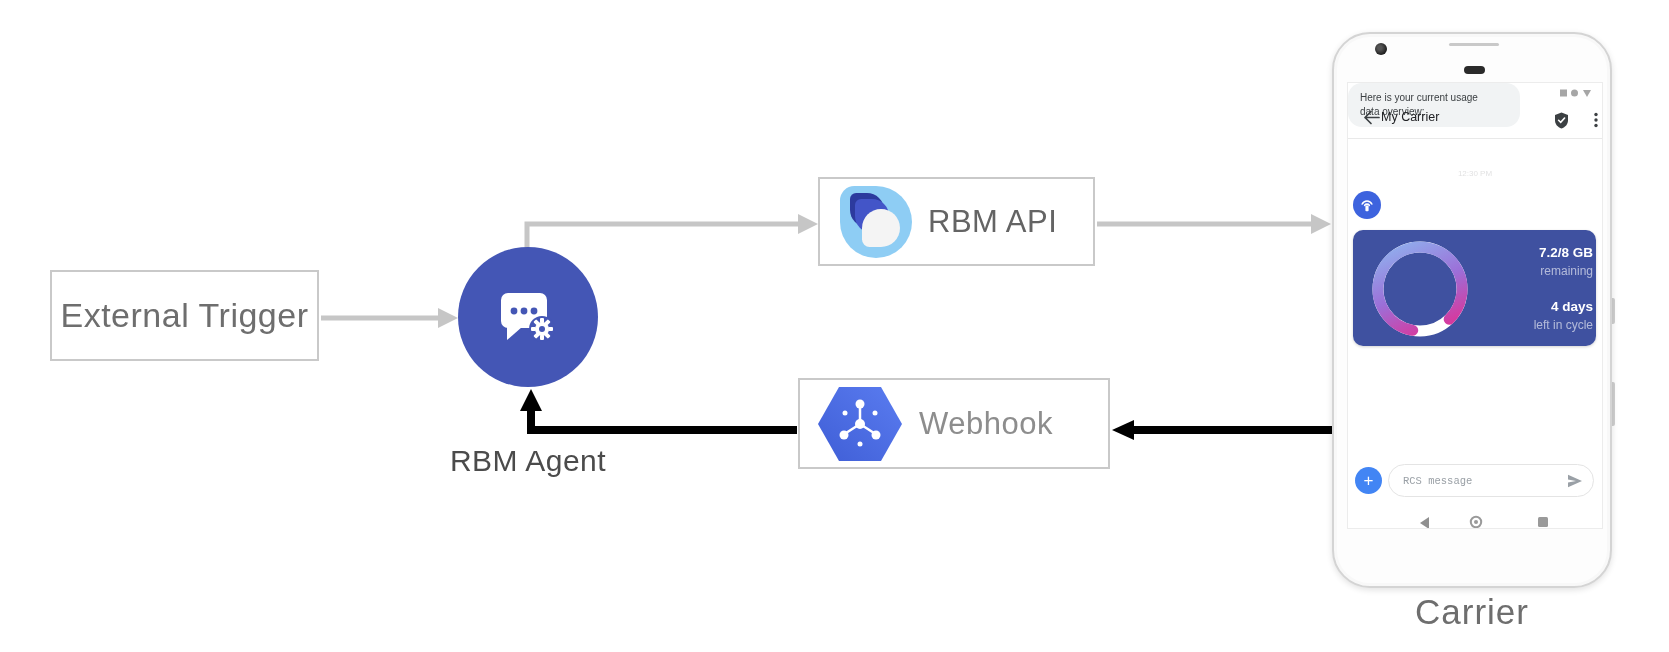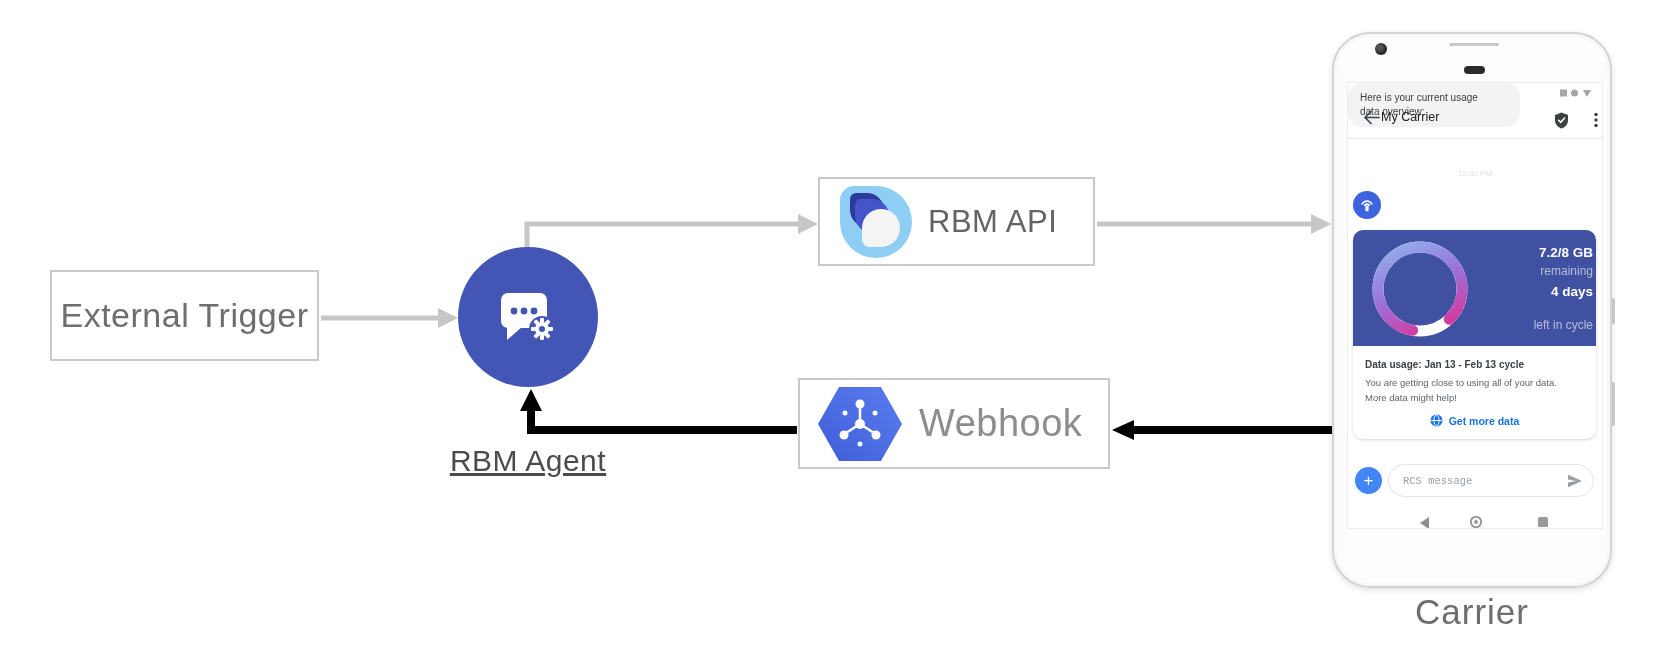--- a/index.html
+++ b/index.html
@@ -11,27 +11,27 @@
   #connectors { position: absolute; left: 0; top: 0; }
 
   
   .diagram-box {
     position: absolute; background: #fff; border: 2px solid #c9c9c9;
     display: flex; align-items: center; justify-content: center;
     color: #6e6e6e; font-weight: 300; letter-spacing: 0.5px;
   }
   #external-trigger-box { left: 50px; top: 270px; width: 269px; height: 91px; font-size: 34px; }
   #rbm-api-box { left: 818px; top: 177px; width: 277px; height: 89px; justify-content: flex-start; padding-left: 20px; gap: 16px; font-size: 31px; color: #646464; }
-  #webhook-box { left: 798px; top: 378px; width: 312px; height: 91px; justify-content: flex-start; padding-left: 18px; gap: 17px; font-size: 38px; color: #8d8d8d; }
+  #webhook-box { left: 798px; top: 378px; width: 312px; height: 91px; justify-content: flex-start; padding-left: 18px; gap: 17px; font-size: 31px; color: #8d8d8d; }
 
   #agent-circle { left: 458px; top: 247px; width: 140px; height: 140px; border-radius: 50%;
     background: #4456b5; display: flex; align-items: center; justify-content: center; }
 
   #rbm-agent-label { left: 428px; top: 444px; width: 200px; text-align: center;
-    font-size: 30px; color: #4b4b4b; font-weight: 300; letter-spacing: 0.5px; text-decoration: underline; }
+    font-size: 30px; color: #4b4b4b; font-weight: 300; letter-spacing: 0.5px; }
   #messages-label { left: 1332px; top: 592px; width: 280px; text-align: center;
     font-size: 35px; color: #6e6e6e; font-weight: 300; letter-spacing: 1px; }
 
   
   .api-logo { position: relative; width: 72px; height: 72px; flex: 0 0 auto; }
   .api-outer { position: absolute; inset: 0; background: #8ecdf4; border-radius: 20% 50% 50% 50%; }
   .api-dark  { position: absolute; left: 10px; top: 7px;  width: 34px; height: 34px; background: #2c3a9e; border-radius: 18% 50% 50% 50%; }
   .api-mid   { position: absolute; left: 15px; top: 13px; width: 34px; height: 34px; background: #4355c8; border-radius: 18% 50% 50% 50%; }
   .api-white { position: absolute; left: 22px; top: 23px; width: 38px; height: 38px; background: #f4f4f4; border-radius: 50% 50% 50% 20%; }
 
@@ -241,35 +241,22 @@
                 <stop offset="0.5" stop-color="#9c6fd8"></stop>
                 <stop offset="1" stop-color="#e62a8e"></stop>
               </linearGradient>
             </defs>
             <circle cx="50" cy="50" r="42" fill="none" stroke="#ffffff" stroke-width="11"></circle>
             <circle cx="50" cy="50" r="42" fill="none" stroke="url(#gaugeGrad)" stroke-width="11" stroke-linecap="round" stroke-dasharray="224 1000" transform="rotate(100 50 50)"></circle>
           </svg>
           <div class="panel-col">
             <div class="panel-main" style="top:15px;">7.2/8 GB</div>
             <div class="panel-sub" style="top:34px;">remaining</div>
-            <div class="panel-main" style="top:54px;">4 days</div>
+            <div class="panel-main" style="top:69px;">4 days</div>
             <div class="panel-sub" style="top:88px;">left in cycle</div>
-          </div>
-        </div>
-        <div id="card-body">
-          <div id="card-title">Data usage: Jan 13 - Feb 13 cycle</div>
-          <div class="card-line">You are getting close to using all of your data.</div>
-          <div class="card-line">More data might help!</div>
-          <div id="card-action">
-            <svg width="13" height="13" viewBox="0 0 13 13">
-              <circle cx="6.5" cy="6.5" r="6" fill="#1a73e8"></circle>
-              <ellipse cx="6.5" cy="6.5" rx="2.6" ry="5.3" fill="none" stroke="#ffffff" stroke-width="1"></ellipse>
-              <line x1="1" y1="6.5" x2="12" y2="6.5" stroke="#ffffff" stroke-width="1"></line>
-            </svg>
-            <span>Get more data</span>
           </div>
         </div>
       </div>
 
       <button id="plus-button" class="abs">
         <span>+</span>
       </button>
       <div id="composer-pill" class="abs">
         <input id="rcs-input" type="text" placeholder="RCS message" style="">
         <svg width="16" height="14" viewBox="0 0 16 14">

